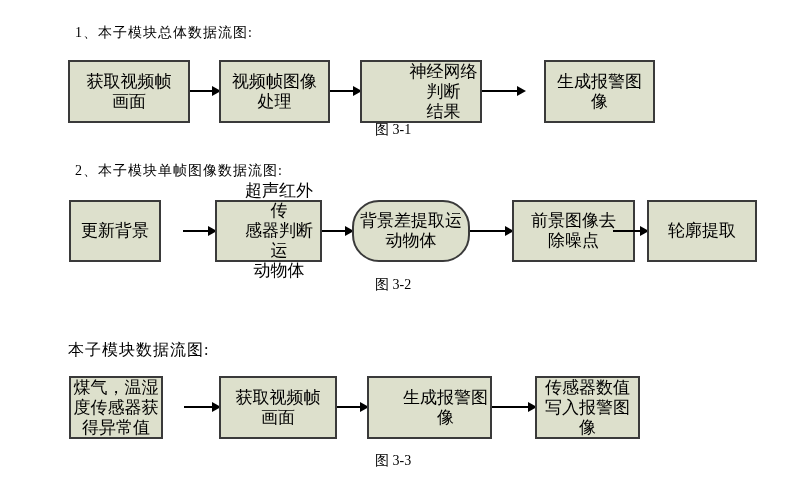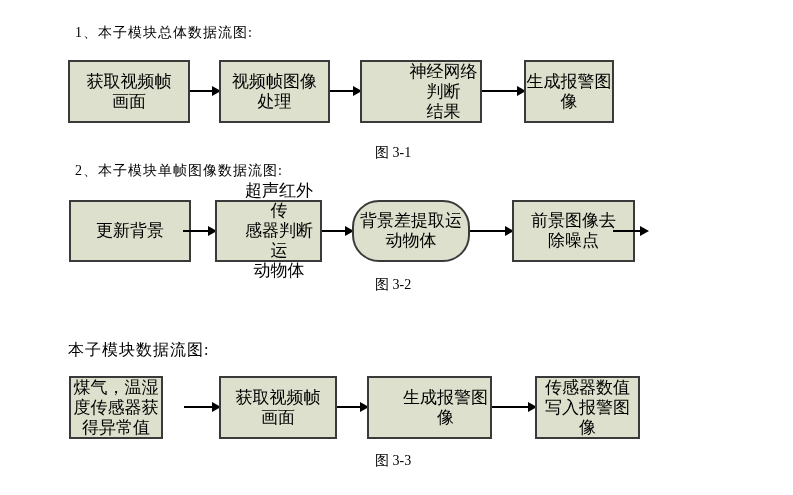--- a/index.html
+++ b/index.html
@@ -68,39 +68,40 @@
 
   <div class="flow-box" style="left:68px; top:60px; width:122px; height:63px;">获取视频帧
 画面</div>
   <div class="arrow" style="left:190px; top:90px; width:29px;"></div>
   <div class="flow-box" style="left:219px; top:60px; width:111px; height:63px;">视频帧图像
 处理</div>
   <div class="arrow" style="left:330px; top:90px; width:30px;"></div>
   <div class="flow-box" style="left:360px; top:60px; width:122px; height:63px;padding-left:45px;">神经网络判断
 结果</div>
   <div class="arrow" style="left:482px; top:90px; width:42px;"></div>
-  <div class="flow-box" style="left:524px; top:60px; width:90px; height:63px;font-family:Liberation Serif, serif;">生成报警图
+  <div class="flow-box" style="left:544px; top:60px; width:111px; height:63px;font-family:Liberation Serif, serif;">生成报警图
 像</div>
 
-  <div class="caption" style="left:375px; top:144px;text-align:center;">图 3-1</div>
+  <div class="caption" style="left:375px; top:121px;text-align:center;">图 3-1</div>
 
   <div class="heading" style="left:75px; top:162px;">2、本子模块单帧图像数据流图:</div>
 
-  <div class="flow-box" style="left:69px; top:200px; width:122px; height:62px;">更新背景</div>
+  <div class="flow-box" style="left:69px; top:200px; width:92px; height:62px;">更新背景</div>
   <div class="arrow" style="left:183px; top:230px; width:32px;"></div>
   <div class="flow-box" style="left:215px; top:200px; width:107px; height:62px;padding-left:21px;">超声红外传
 感器判断运
 动物体</div>
   <div class="arrow" style="left:322px; top:230px; width:30px;"></div>
   <div class="flow-box" style="left:352px; top:200px; width:118px; height:62px;border-radius:27px;">背景差提取运
 动物体</div>
   <div class="arrow" style="left:470px; top:230px; width:42px;"></div>
   <div class="flow-box" style="left:512px; top:200px; width:123px; height:62px;">前景图像去
 除噪点</div>
   <div class="arrow" style="left:613px; top:230px; width:34px;"></div>
+  <div class="flow-box" style="left:647px; top:200px; width:110px; height:62px;">轮廓提取</div>
 
   <div class="caption" style="left:375px; top:276px;">图 3-2</div>
 
   <div class="subheading" style="left:68px; top:340px;">本子模块数据流图:</div>
 
   <div class="flow-box" style="left:69px; top:376px; width:94px; height:63px;">煤气，温湿
 度传感器获
 得异常值</div>
   <div class="arrow" style="left:184px; top:406px; width:35px;"></div>
   <div class="flow-box" style="left:219px; top:376px; width:118px; height:63px;">获取视频帧

